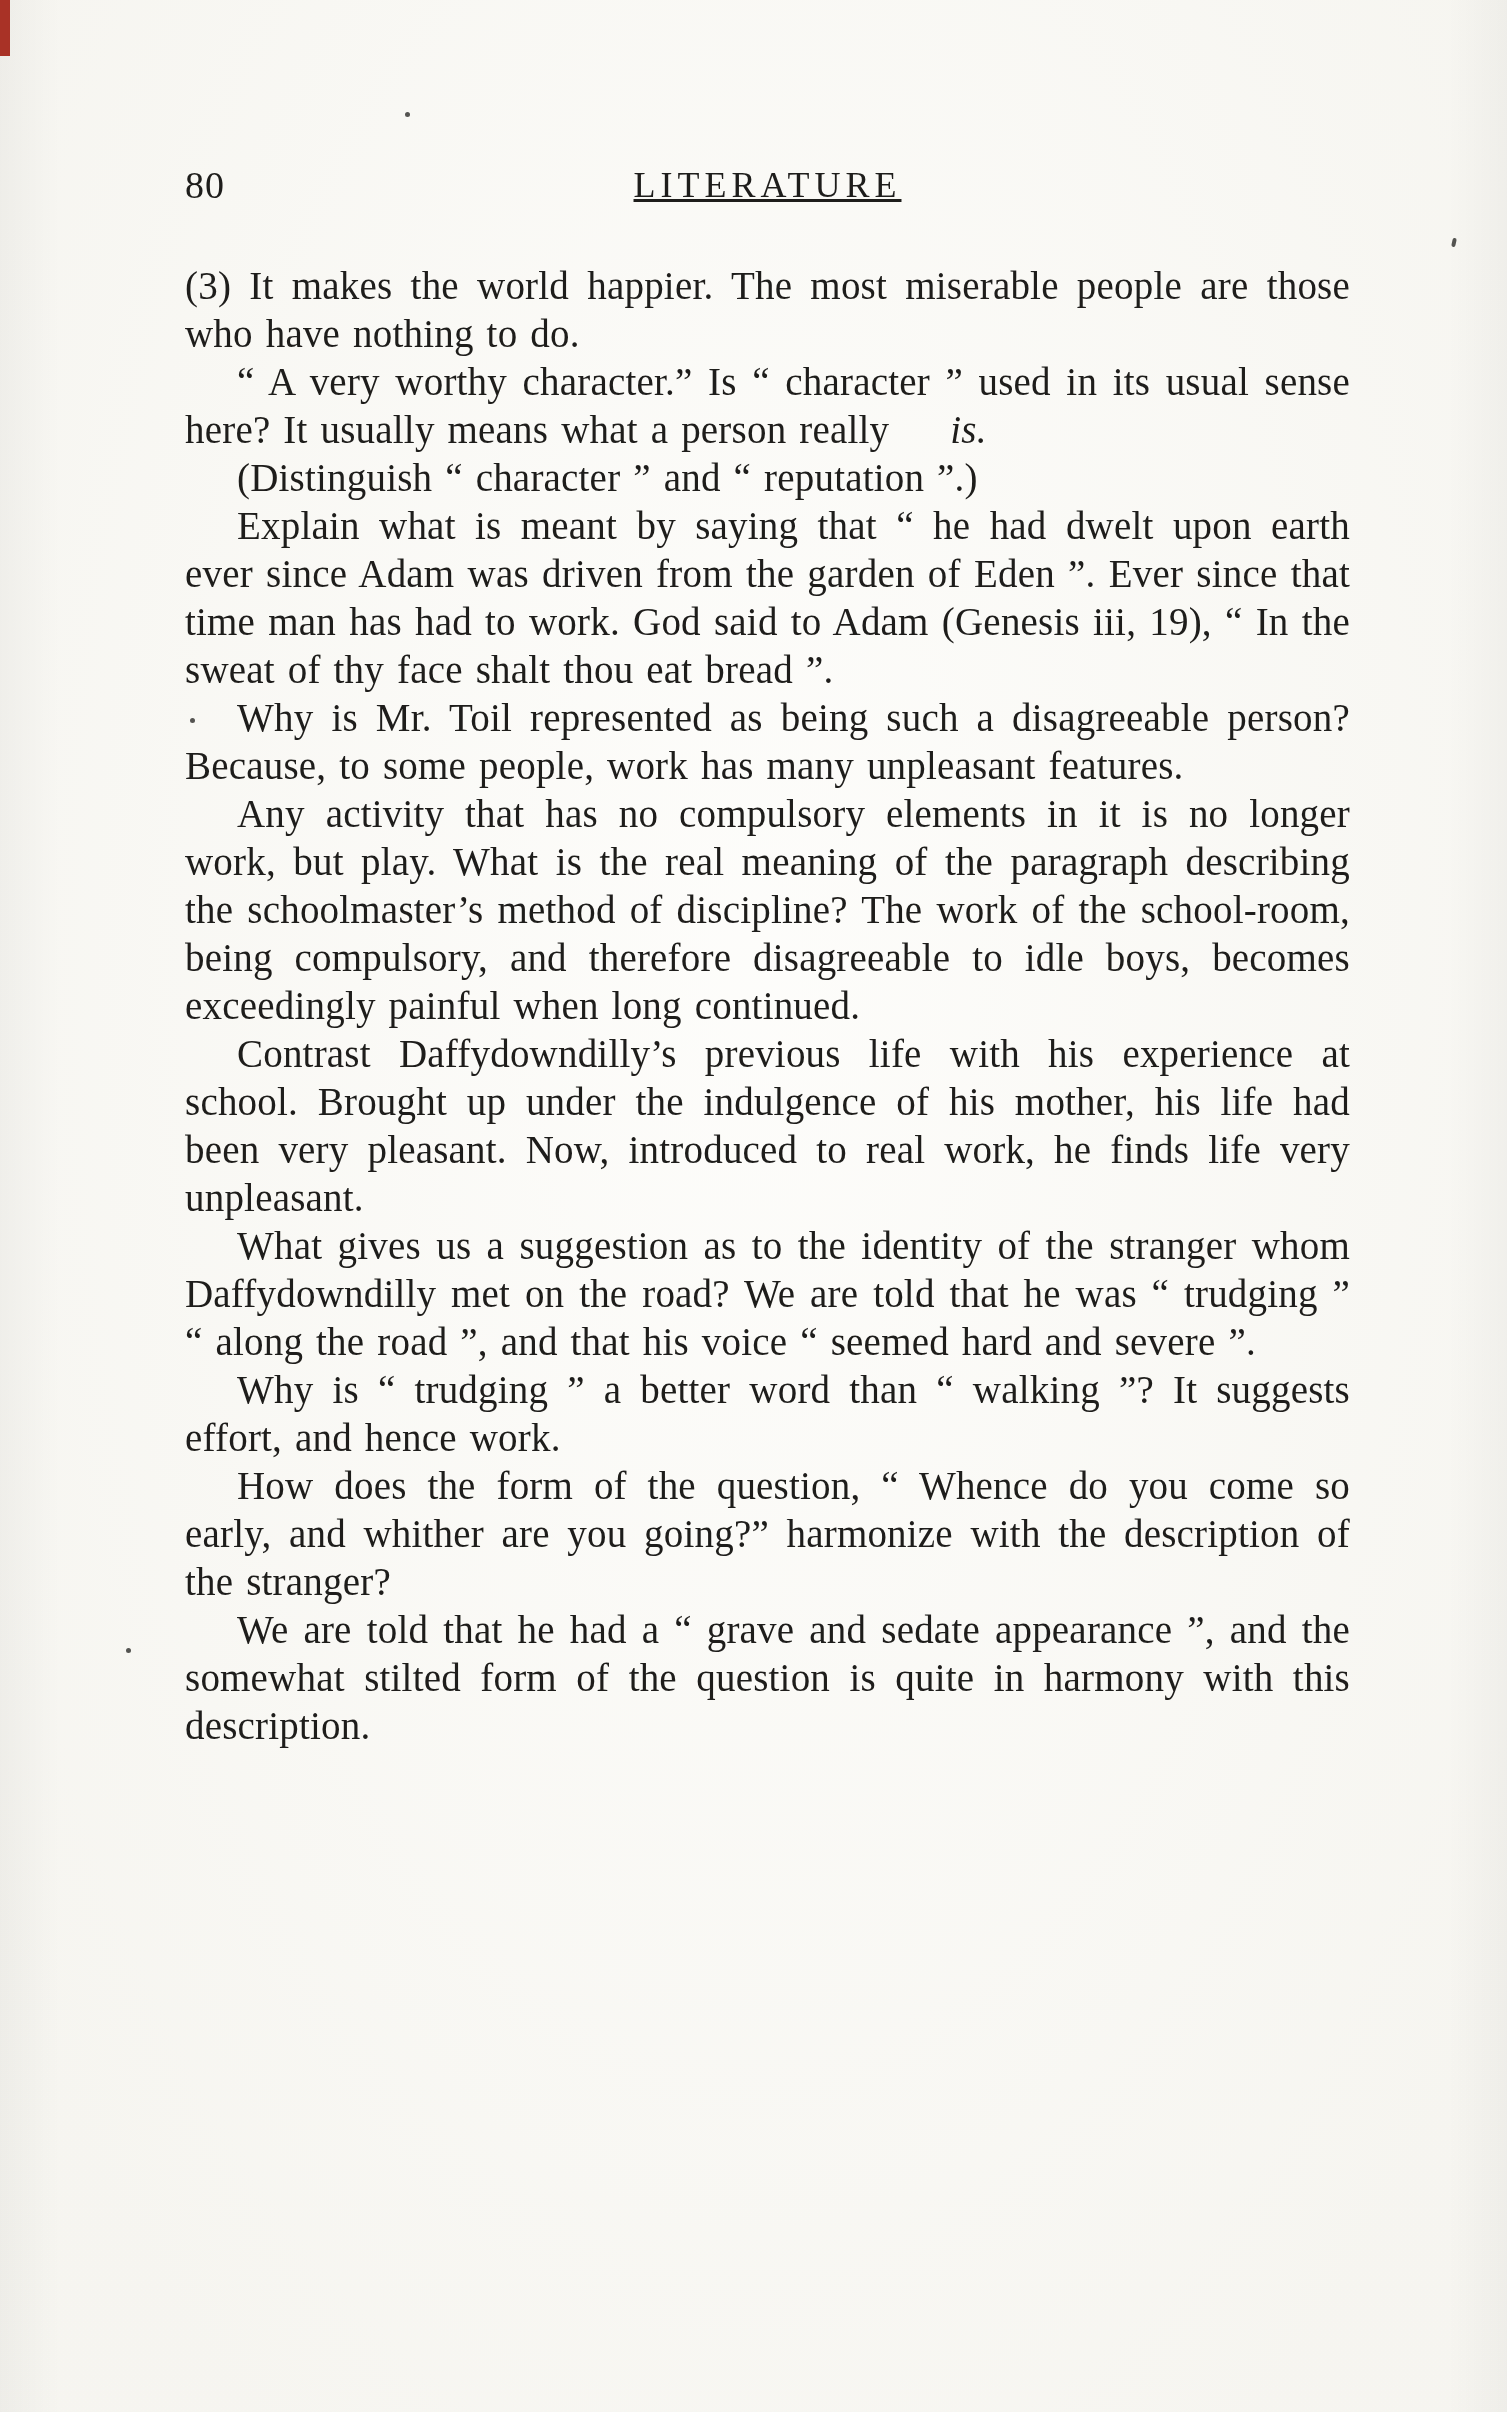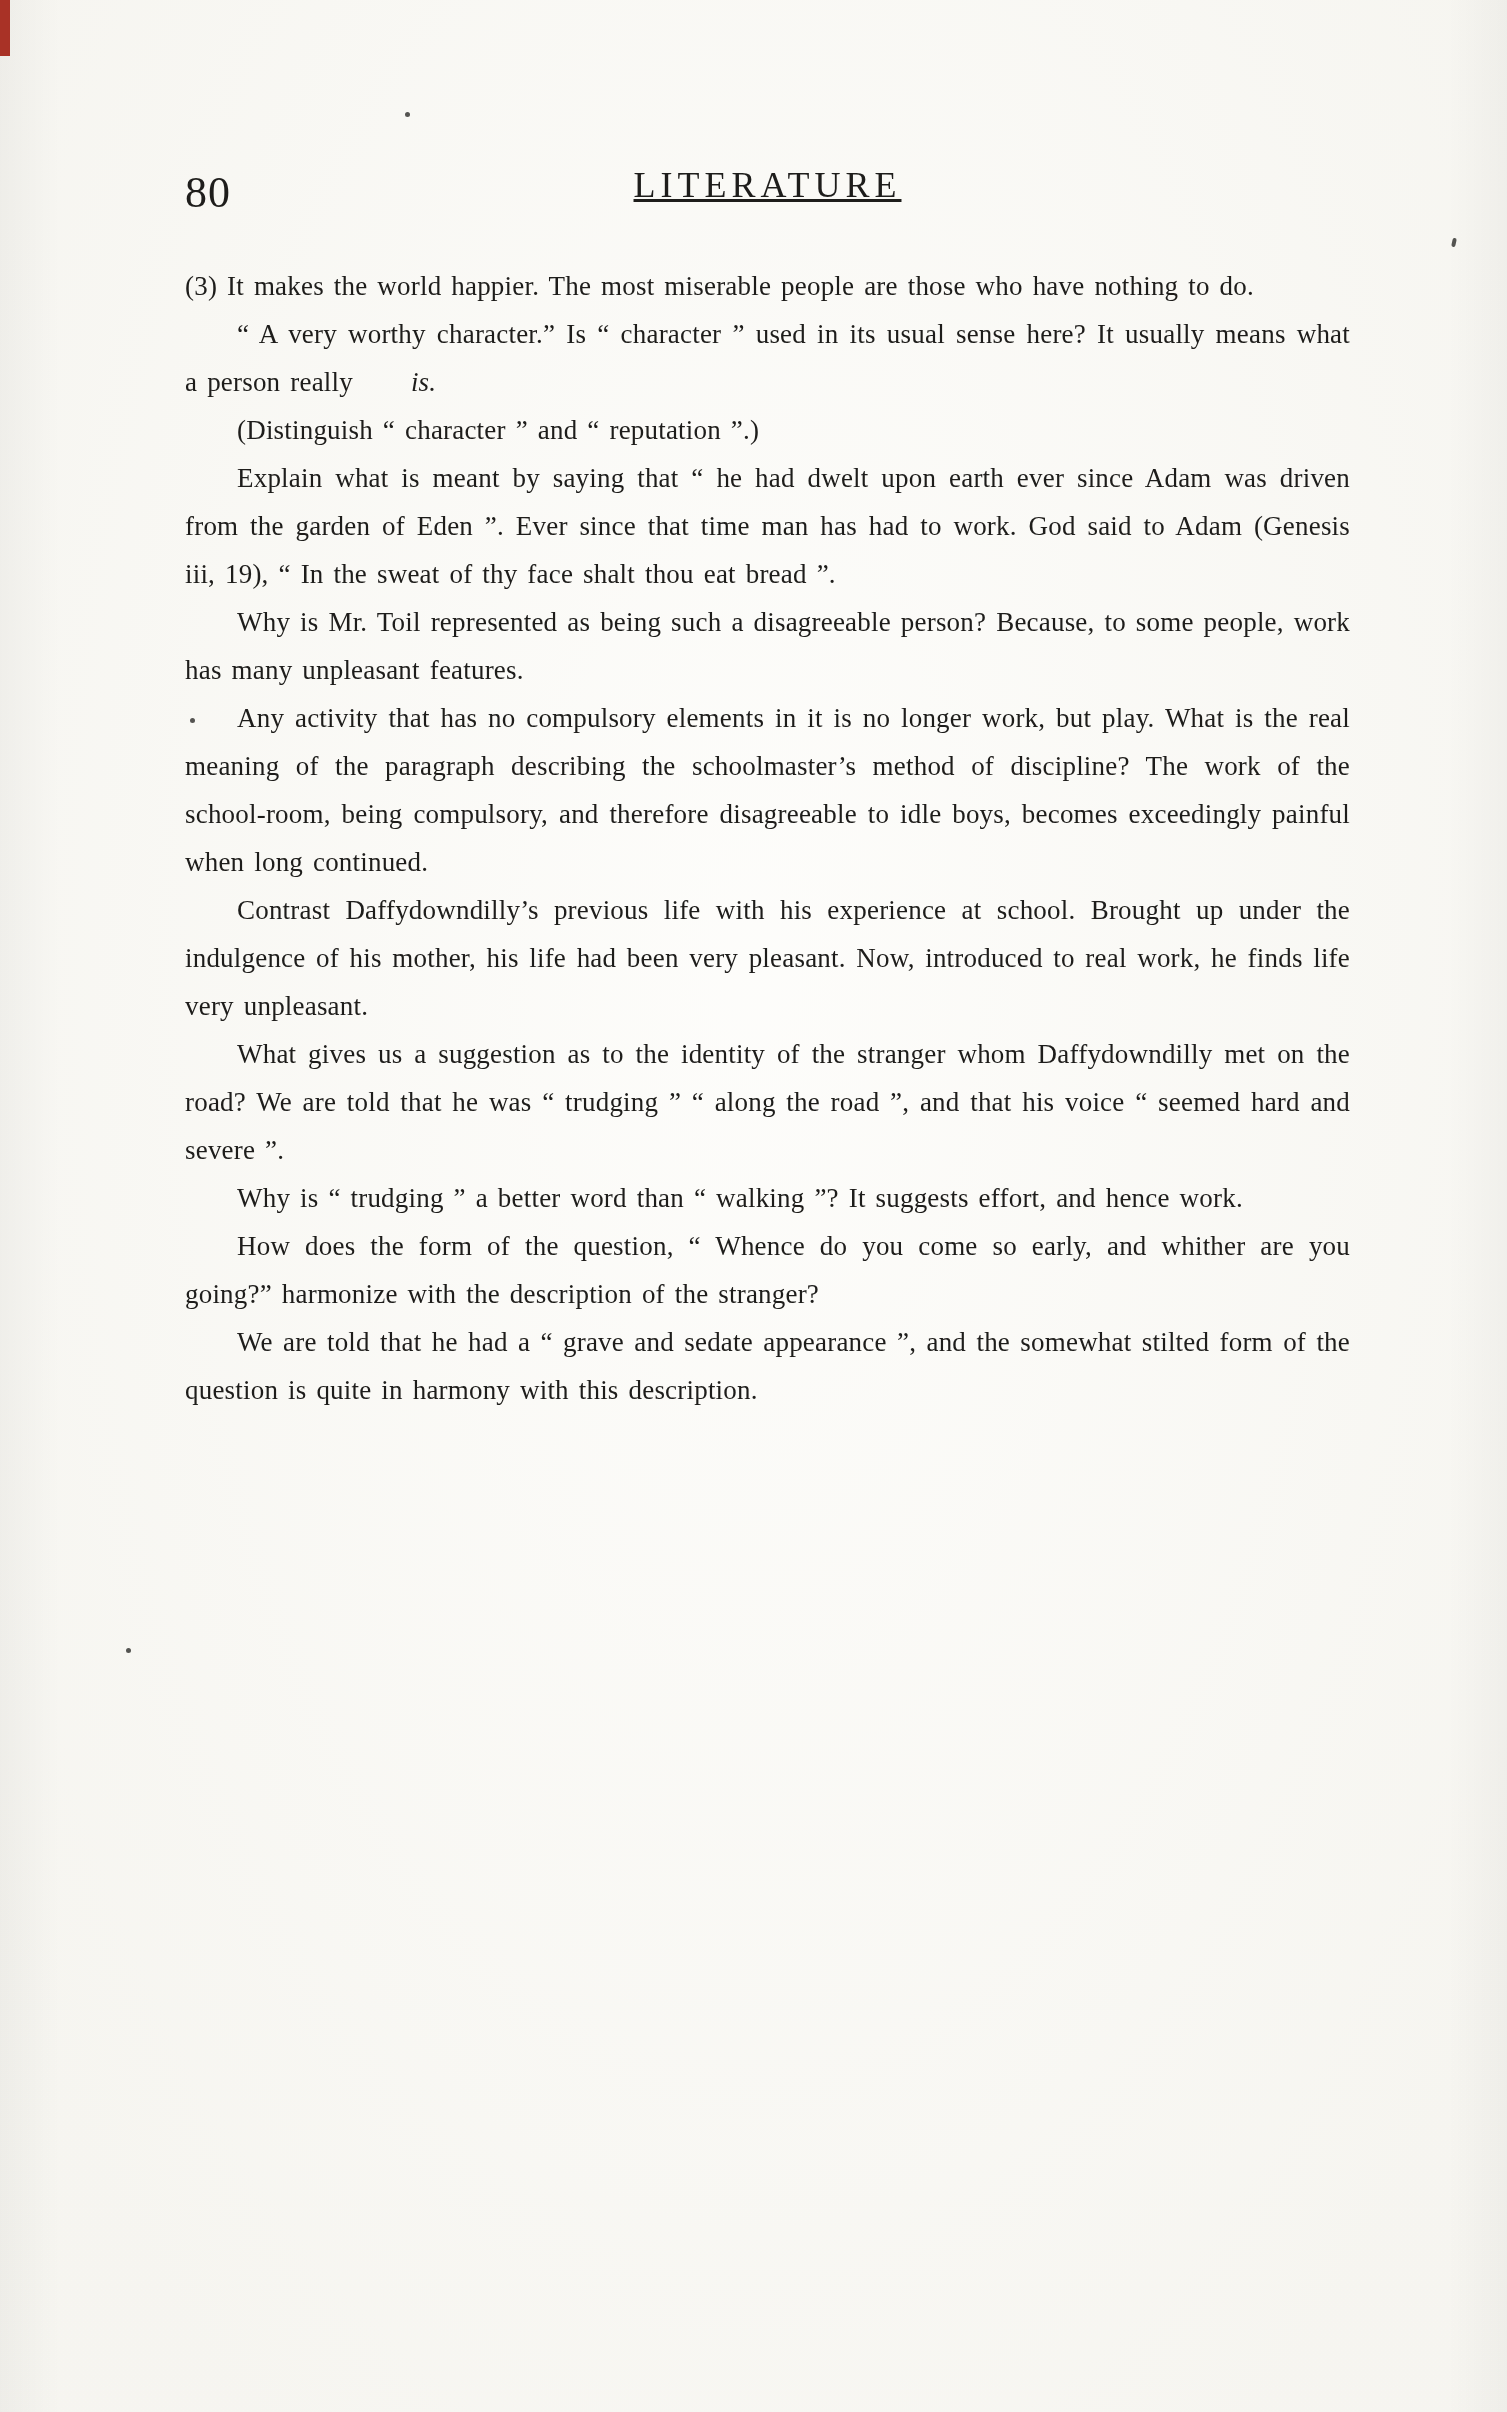--- a/index.html
+++ b/index.html
@@ -35,40 +35,40 @@
   .speck-2{left:1452px;top:238px;width:4px;height:9px;border-radius:2px;transform:rotate(12deg);}
   .speck-3{left:190px;top:718px;width:5px;height:5px;}
   .speck-4{left:126px;top:1648px;width:5px;height:5px;}
 
   
   .page-header{
     position:absolute;
     left:185px;top:160px;width:1165px;height:50px;
   }
   .page-number{
-    position:absolute;left:0;top:8px;
-    font-size:44px;line-height:50px;
+    position:absolute;left:0;top:0;
+    font-size:38px;line-height:50px;
     letter-spacing:1px;
   }
   .running-title{
     position:absolute;left:0;right:0;top:0;
     text-align:center;
     font-size:36px;line-height:50px;
     letter-spacing:5px;
     text-decoration:underline;
   }
 
   
   .page-body{
     position:absolute;
     left:185px;top:262px;width:1165px;
   }
   p.para{
     margin:0;
-    font-size:27px;
+    font-size:39px;
     line-height:48px;
     text-align:justify;
     word-spacing:3px;
     letter-spacing:0.2px;
   }
   p.para.indent{ text-indent:52px; }
   p.para i{ font-style:italic;margin-left:48px; }
 </style>
 </head>
 <body>

